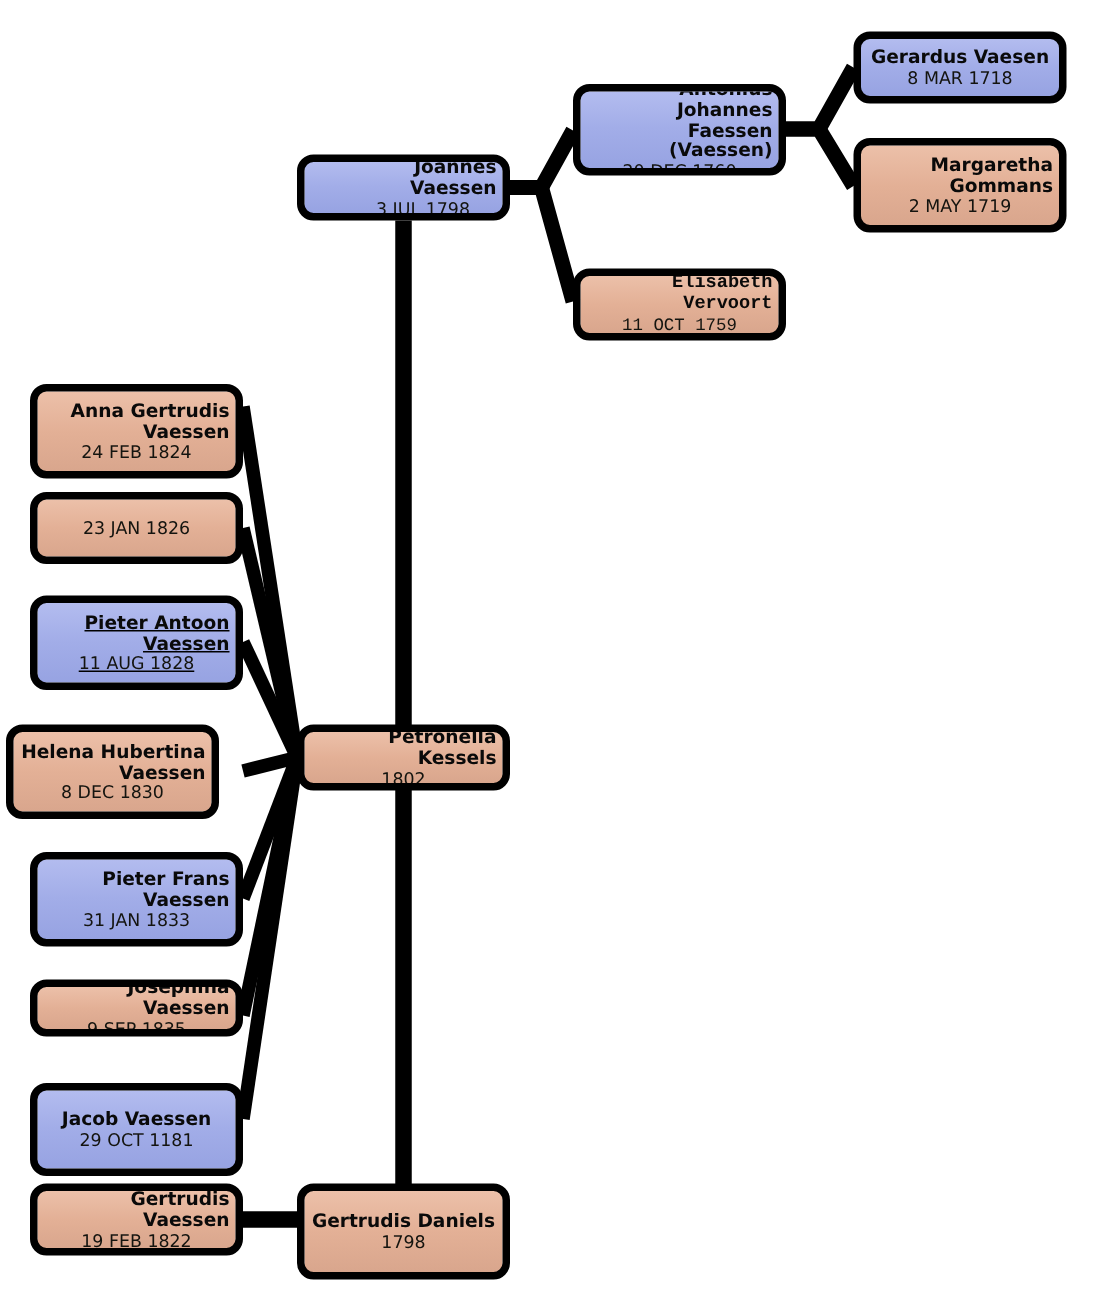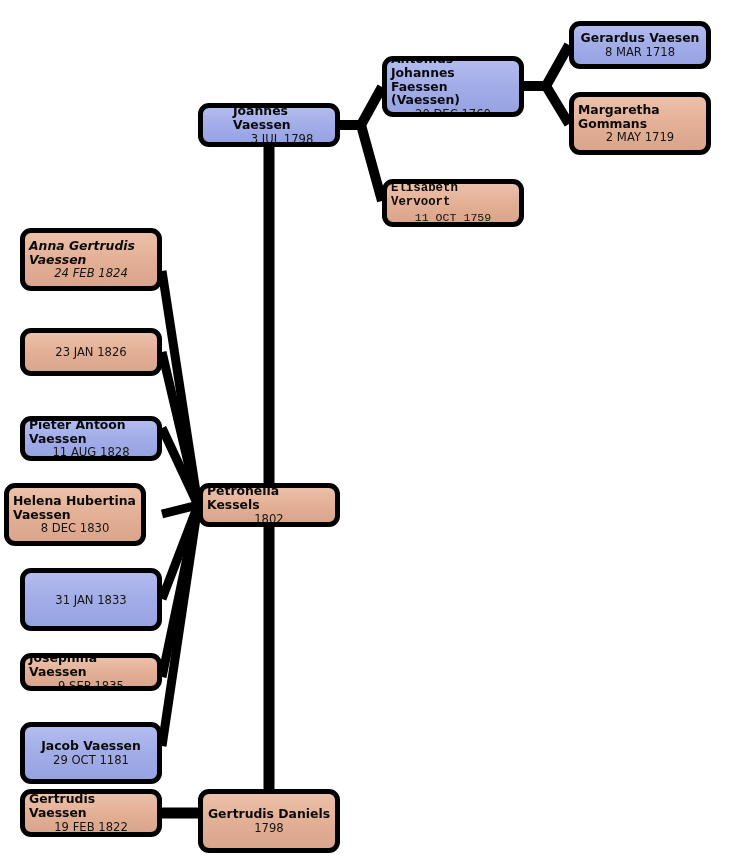--- a/index.html
+++ b/index.html
@@ -27,21 +27,21 @@
   }
   .node {
     position: absolute;
     box-sizing: border-box;
     border: 5px solid #000000;
     border-radius: 11px;
     display: flex;
     flex-direction: column;
     align-items: center;
     justify-content: center;
-    text-align: left;
+    text-align: right;
     line-height: 1.12;
     z-index: 5;
     overflow: hidden;
   }
   .node.male {
     background: linear-gradient(to bottom, #b3bcef 0%, #a2ade8 48%, #97a3e2 100%);
   }
   .node.female {
     background: linear-gradient(to bottom, #ecc0a9 0%, #e3b096 50%, #d9a68d 100%);
   }
@@ -107,36 +107,37 @@
         <div class="dt">2 MAY 1719</div>
       </div>
       <div class="node female" style="left: 198px; top: 483px; width: 142px; height: 44px;">
         <div class="nm">Petronella Kessels</div>
         <div class="dt">1802</div>
       </div>
       <div class="node female" style="left: 198px; top: 789px; width: 142px; height: 64px;">
         <div class="nm">Gertrudis Daniels</div>
         <div class="dt">1798</div>
       </div>
-      <div class="node female" style="left: 20px; top: 228px; width: 142px; height: 63px; font-style: italic;">
+      <div class="node female" style="left: 20px; top: 256px; width: 142px; height: 63px;">
         <div class="nm">Anna Gertrudis Vaessen</div>
         <div class="dt">24 FEB 1824</div>
       </div>
       <div class="node female" style="left: 20px; top: 328px; width: 142px; height: 48px;">
         <div class="dt">23 JAN 1826</div>
       </div>
-      <div class="node male" style="left: 20px; top: 416px; width: 142px; height: 45px;">
+      <div class="node male" style="left: 20px; top: 397px; width: 142px; height: 63px; text-decoration: underline;">
         <div class="nm">Pieter Antoon Vaessen</div>
         <div class="dt">11 AUG 1828</div>
       </div>
       <div class="node female" style="left: 4px; top: 483px; width: 142px; height: 63px;">
         <div class="nm">Helena Hubertina Vaessen</div>
         <div class="dt">8 DEC 1830</div>
       </div>
       <div class="node male" style="left: 20px; top: 568px; width: 142px; height: 63px;">
+        <div class="nm">Pieter Frans Vaessen</div>
         <div class="dt">31 JAN 1833</div>
       </div>
       <div class="node female" style="left: 20px; top: 653px; width: 142px; height: 38px;">
         <div class="nm">Josephina Vaessen</div>
         <div class="dt">9 SEP 1835</div>
       </div>
       <div class="node male" style="left: 20px; top: 722px; width: 142px; height: 62px;">
         <div class="nm">Jacob Vaessen</div>
         <div class="dt">29 OCT 1181</div>
       </div>

